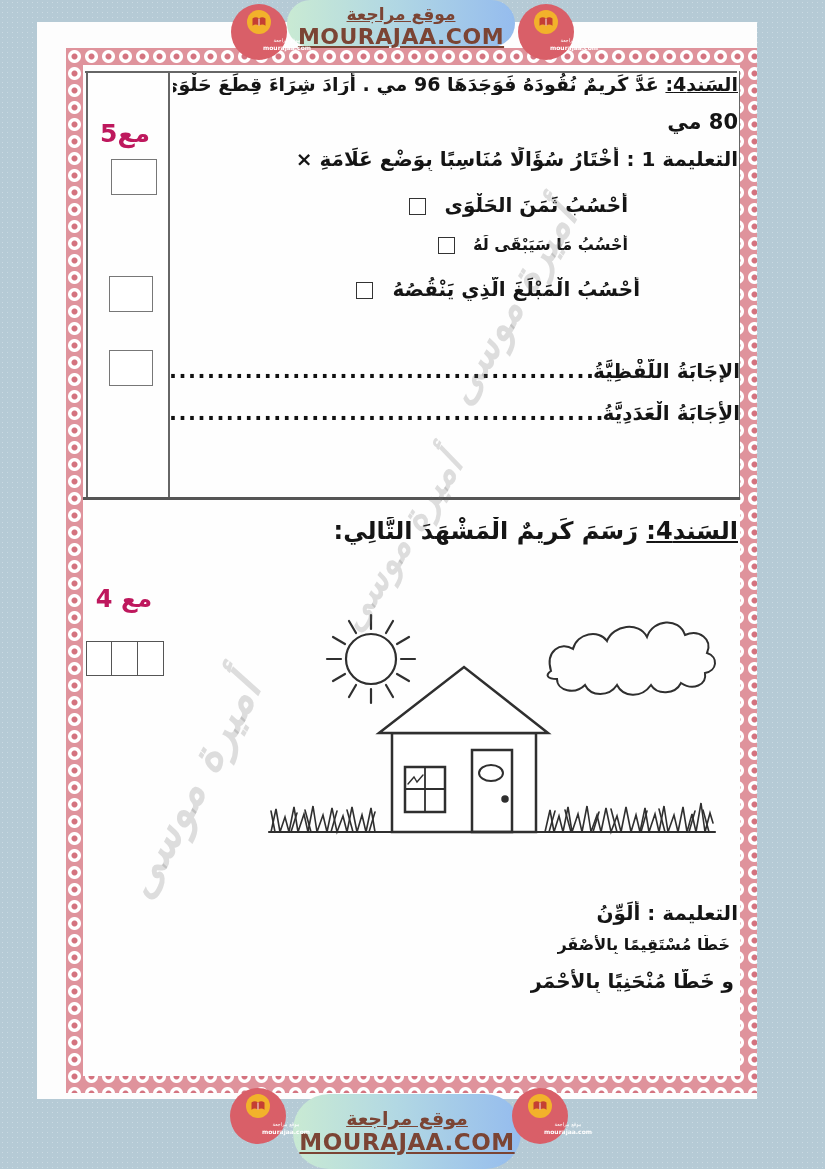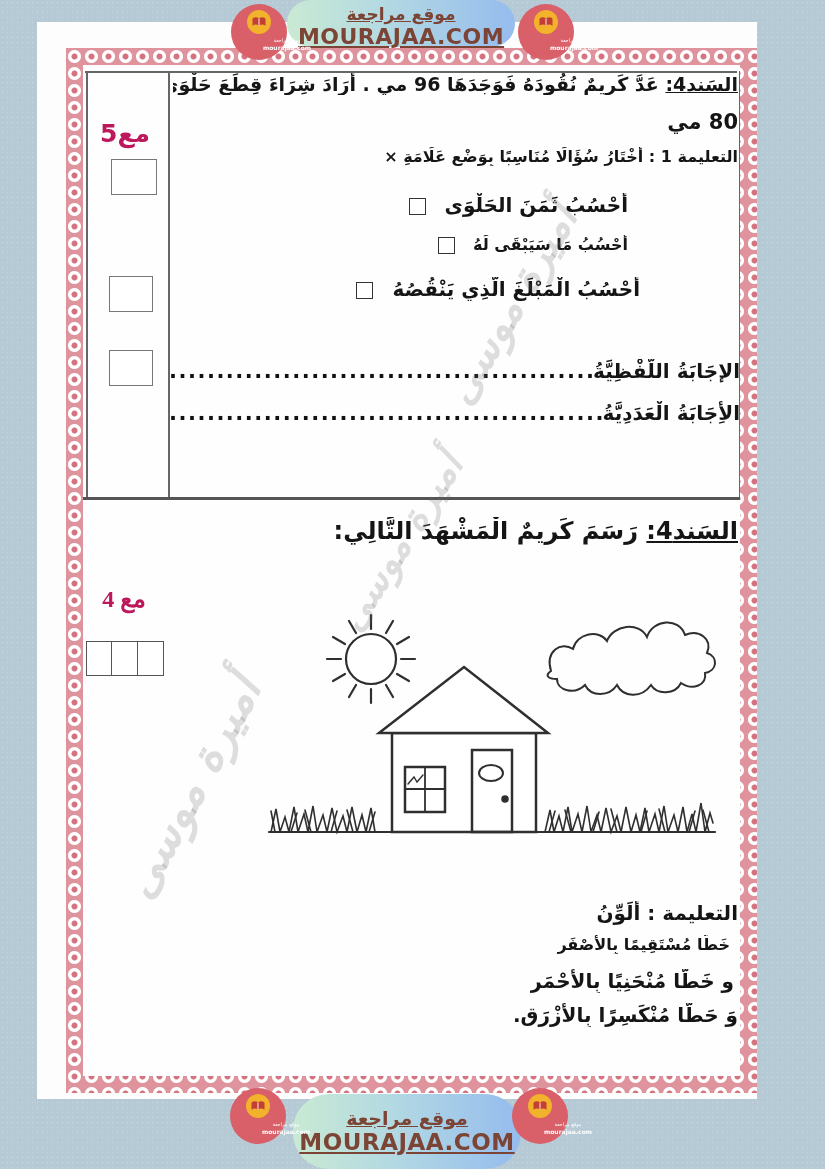--- a/index.html
+++ b/index.html
@@ -111,21 +111,21 @@
       <div class="score-box" style="left:28px; top:94px; width:46px; height:36px;"></div>
       <div class="score-box" style="left:26px; top:211px; width:44px; height:36px;"></div>
       <div class="score-box" style="left:26px; top:285px; width:44px; height:36px;"></div>
 
       <div class="ar-line" style="top:8px; right:2px; left:90px; font-size:19px;">
         <span class="u">السَند4:</span>
         <span>عَدَّ كَريمٌ نُقُودَهُ فَوَجَدَهَا 96 مي . أَرَادَ شِرَاءَ قِطَعَ حَلْوَى بِـ</span>
       </div>
       <div class="ar-line" style="top:45px; right:2px; font-size:21px;">80 مي</div>
 
-      <div class="ar-line" style="top:82px; right:2px; font-size:16px;margin-left:48px;">
+      <div class="ar-line" style="top:82px; right:2px; font-size:20px;margin-left:48px;">
         <span>التعليمة 1 :</span>
         <span>أَخْتَارُ سُؤَالًا مُنَاسِبًا بِوَضْعِ عَلَامَةِ ×</span>
       </div>
 
       <div class="ar-line" style="top:128px; right:112px; font-size:20px;">
         <span>أَحْسُبُ ثَمَنَ الحَلْوَى</span>
         <span class="cb"></span>
       </div>
       <div class="ar-line" style="top:170px; right:112px; font-size:16px;">
         <span>أَحْسُبُ مَا سَيَبْقَى لَهُ</span>
@@ -144,21 +144,21 @@
       <div class="ansrow" style="top:336px;">
         <span class="lbl">الأِجَابَةُ الْعَدَدِيَّةُ</span>
         <span class="dots">......................................................................</span>
       </div>
 
       <div class="ar-line" style="top:452px; right:2px; font-size:24px;">
         <span class="u">السَند4:</span>
         <span>رَسَمَ كَريمٌ الْمَشْهَدَ التَّالِي:</span>
       </div>
 
-      <div class="score-label" style="left:8px; top:520px; width:66px; font-size:24px;font-family:Liberation Serif, serif;">مع 4</div>
+      <div class="score-label" style="left:8px; top:520px; width:66px; font-size:24px;">مع 4</div>
       <div class="cell-row" style="left:3px; top:576px;">
         <span></span>
           <span></span>
           <span></span>
       </div>
 
       <svg style="position:absolute; left:178px; top:546px;" width="464" height="240" viewBox="0 0 464 240">
         <g stroke="#2f2f2f" fill="none" stroke-linecap="round">
 
           <g stroke-width="2.2">
@@ -197,21 +197,20 @@
             <path d="M14,221 L10,200 M30,221 L36,202 M50,221 L44,199 M70,221 L76,200 M92,221 L86,199 M108,221 L114,201"></path>
             <path d="M284,221 L289,199 L293,221 L298,205 L302,221 L307,196 L311,221 L317,203 L321,221 L326,195 L330,221 L336,204 L340,221 L345,197 L350,221 L356,205 L360,221 L365,196 L370,221 L375,204 L379,221 L384,197 L388,221 L394,203 L398,221 L403,195 L407,221 L413,204 L417,221 L422,196 L426,221 L431,203 L435,221 L440,192 L444,221 L449,202 L452,212"></path>
             <path d="M288,221 L294,200 M310,221 L304,199 M332,221 L338,201 M356,221 L350,198 M380,221 L386,200 M404,221 L398,198 M428,221 L434,200 M448,221 L442,199"></path>
           </g>
         </g>
       </svg>
 
       <div class="ar-line" style="top:836px; right:2px; font-size:20px;">التعليمة : أُلَوِّنُ</div>
       <div class="ar-line" style="top:870px; right:10px; font-size:16px;">خَطًّا مُسْتَقِيمًا  بِالأَصْفَرِ</div>
       <div class="ar-line" style="top:904px; right:6px; font-size:20px;">و خَطًّا مُنْحَنِيًا بِالأَحْمَرِ</div>
-      <div class="ar-line" style="top:938px; right:2px; font-size:20px;">وَ حَطًّا مُنْكَسِرًا بِالأَزْرَقِ.</div>
 
     </div>
   </div>
 </div>
 
 <div class="wm" style="left:400px; top:280px; font-size:42px; transform:rotate(-60deg);">أميرة موسى</div>
 <div class="wm" style="left:300px; top:520px; font-size:38px; transform:rotate(-58deg);">أميرة موسى</div>
 <div class="wm" style="left:70px; top:760px; font-size:46px; transform:rotate(-62deg);">أميرة موسى</div>
 
 <div class="pill" id="footer-pill">

